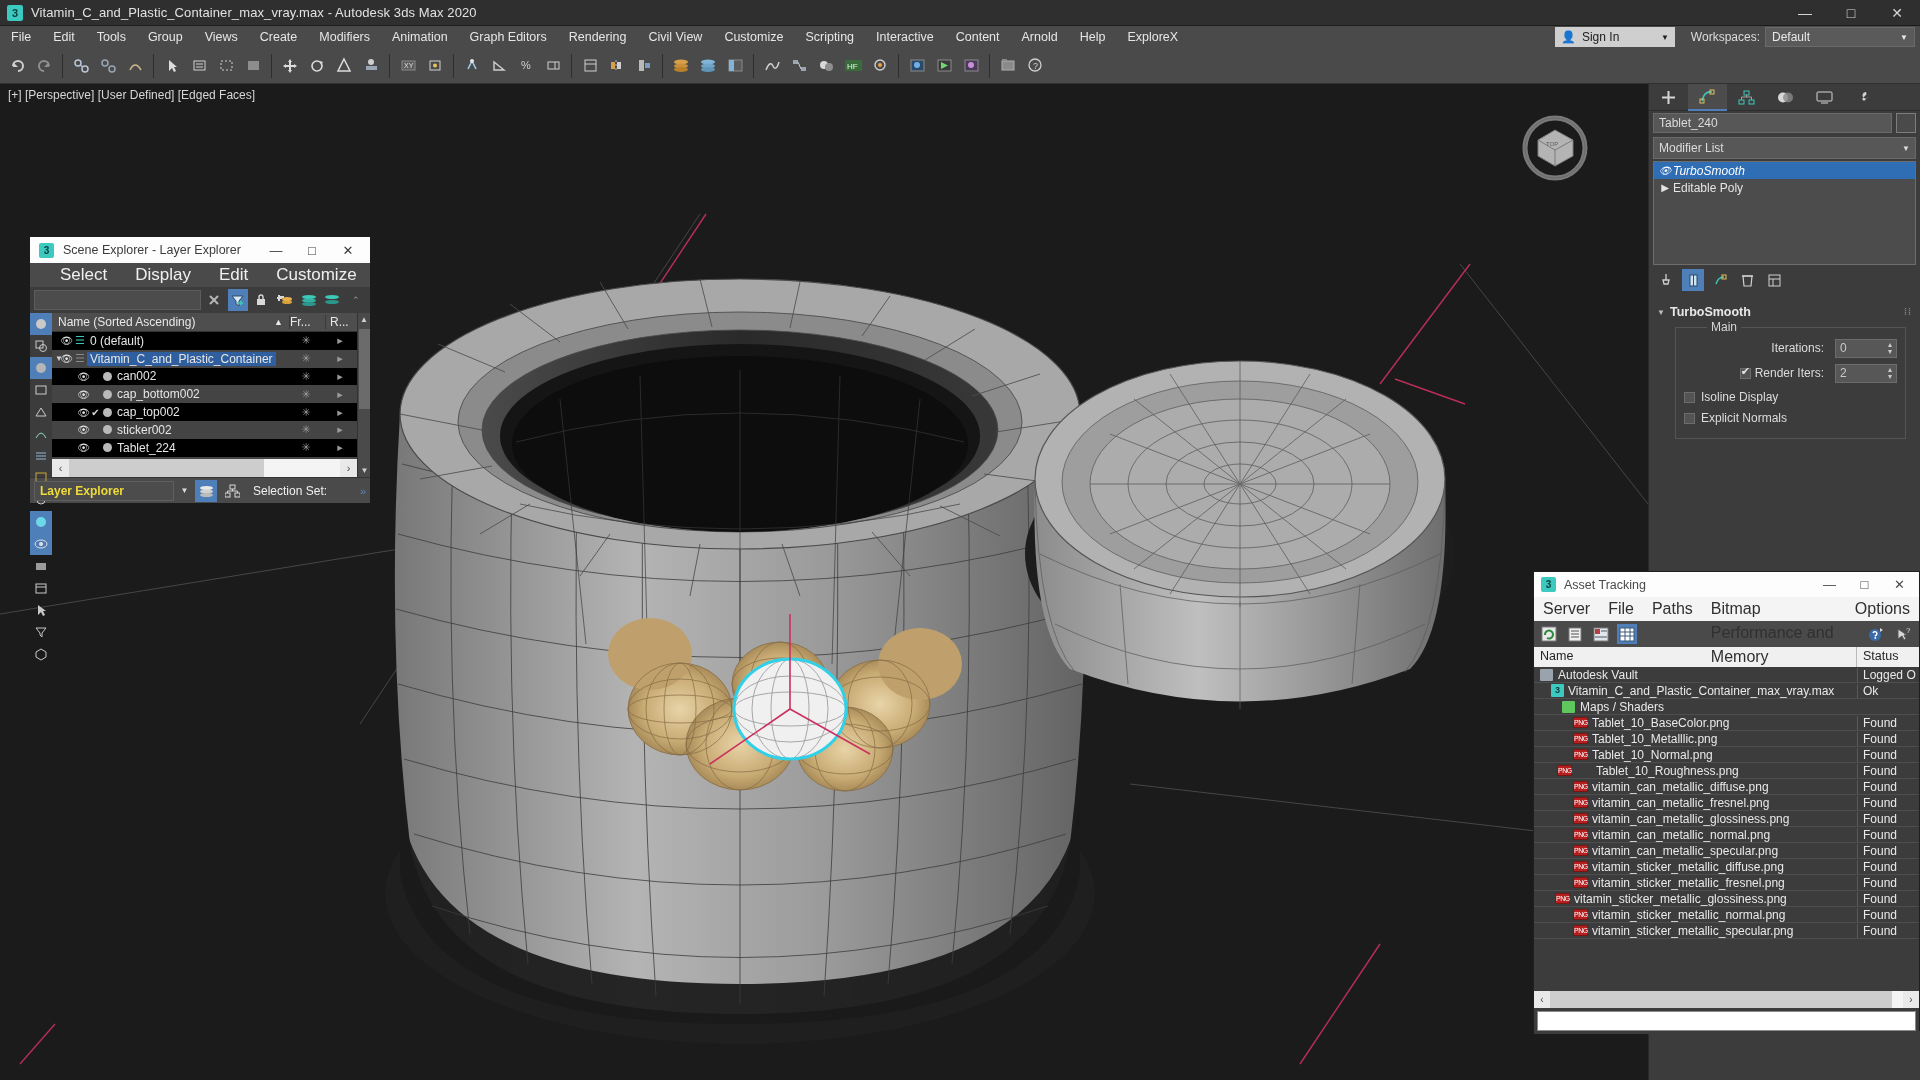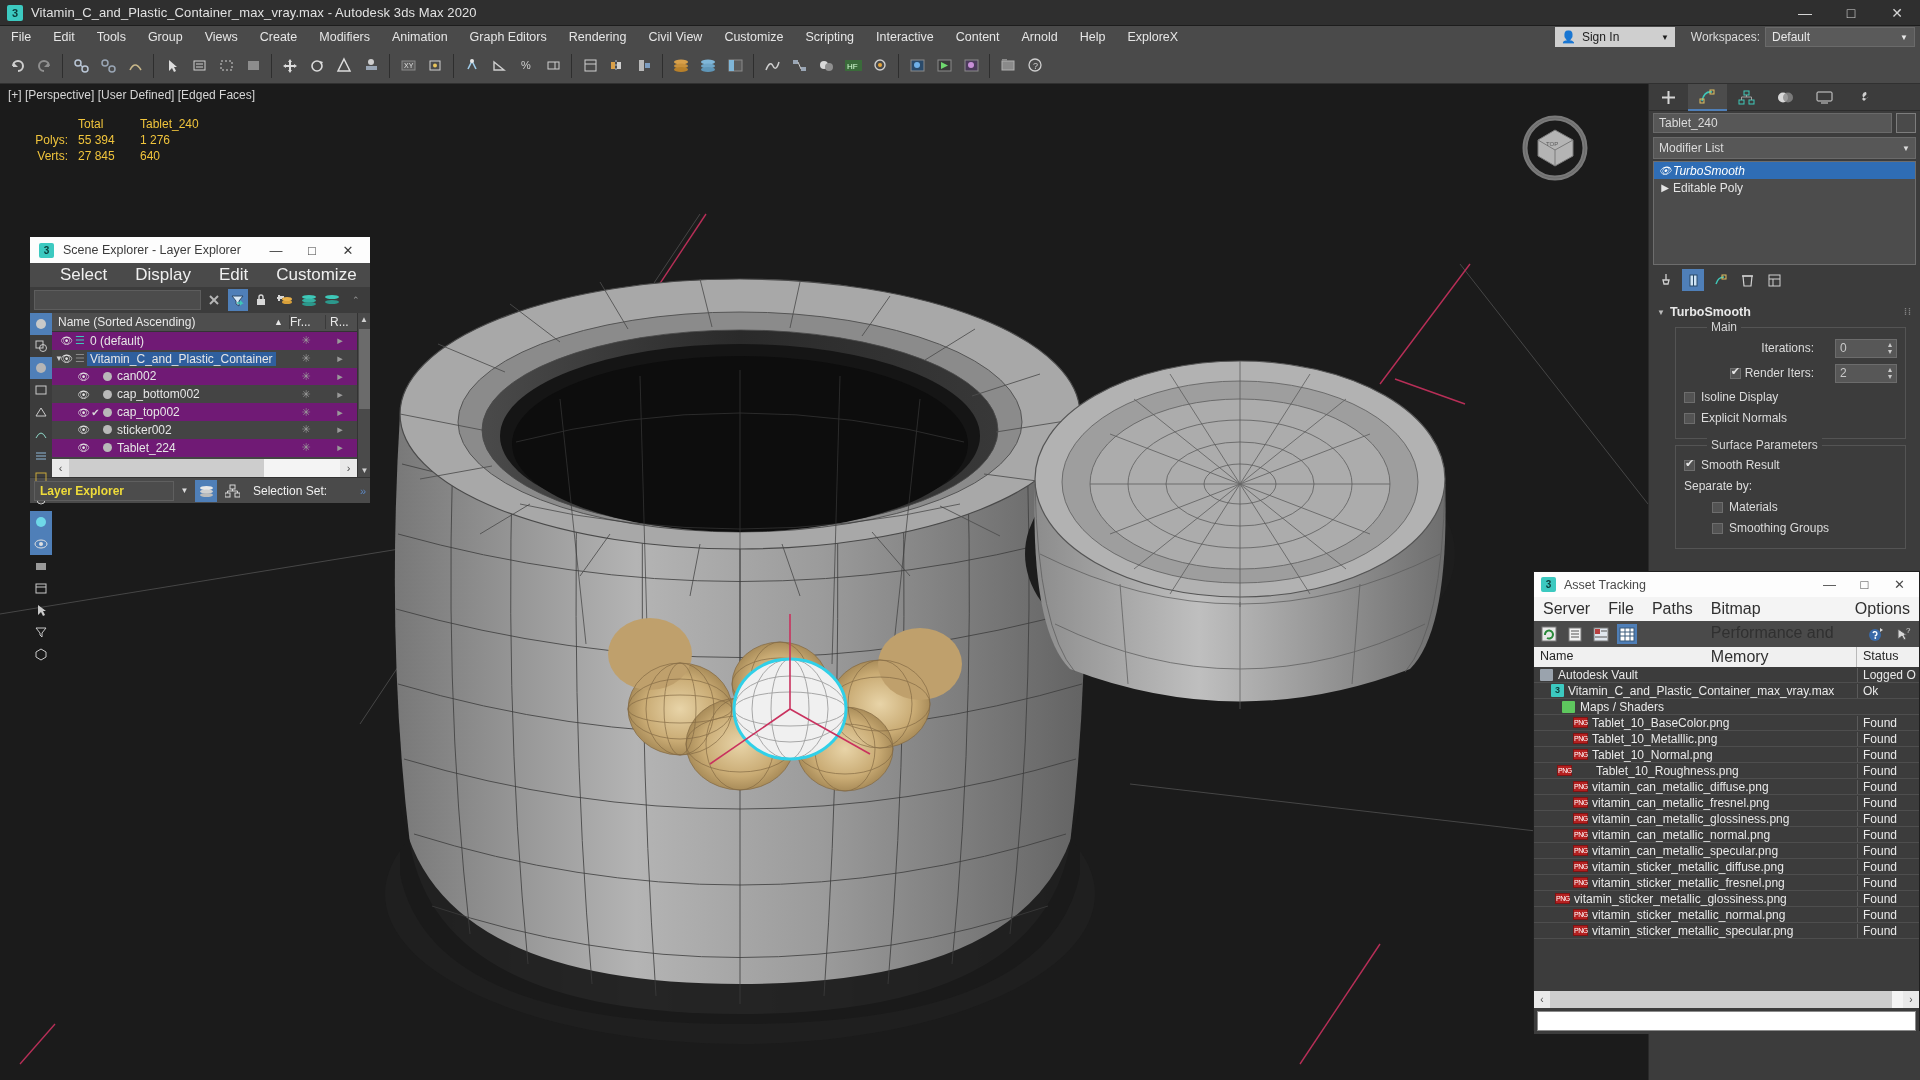--- a/index.html
+++ b/index.html
@@ -57,21 +57,21 @@
   #se-title .btns { margin-left:auto; display:flex; }
   #se-title .btns div { width:36px; height:26px; display:flex; align-items:center; justify-content:center;
     color:#3c3c3c; font-size:13px; }
   #se-menu { height:24px; background:#4a4a4a; display:flex; align-items:center; padding-left:16px; gap:0; }
   #se-menu .mi { padding:0 14px; font-size:17px; color:#efefef; }
   #se-filter { height:26px; background:#3c3c3c; display:flex; align-items:center; padding:2px 4px; gap:3px; }
   #se-filter input { flex:1; height:20px; background:#4c4c4c; border:1px solid #5d5d5d; color:#e0e0e0;
     font-size:12px; padding:0 5px; font-family:"Liberation Sans",sans-serif; }
   #se-filter .fb { width:22px; height:22px; display:flex; align-items:center; justify-content:center; }
   #se-filter .fb.active { background:#4f7fb8; }
-  #se-body { display:flex; height:164px; background:#701a75; }
+  #se-body { display:flex; height:164px; background:#000000; }
   #se-gutter { width:22px; background:#3c3c3c; padding-top:0; }
   #se-gutter .g { width:22px; height:22px; display:flex; align-items:center; justify-content:center; }
   #se-gutter .g.on { background:#4f7fb8; }
   #se-list-wrap { flex:1; display:flex; flex-direction:column; overflow:hidden; }
   #se-head { height:19px; background:#4e4e4e; display:flex; align-items:center; font-size:12px;
     color:#e8e8e8; border-bottom:1px solid #333; }
   #se-head .c-name { flex:1; padding-left:6px; position:relative; }
   #se-head .c-name .sortarrow { position:absolute; right:6px; top:2px; font-size:9px; }
   #se-head .c-fr { width:36px; border-left:1px solid #3a3a3a; }
   #se-head .c-r { width:32px; border-left:1px solid #3a3a3a; padding-left:4px; }
@@ -127,21 +127,21 @@
   #cp-stacktools .st.on { background:#4f7fb8; }
   #cp-rollout { margin-top:10px; }
   .roll-head { height:18px; display:flex; align-items:center; font-size:12.5px; font-weight:bold;
     color:#e8e8e8; padding-left:8px; gap:5px; }
   .roll-head .tri { font-size:8px; color:#bbb; }
   .roll-head .grip { margin-left:auto; margin-right:8px; color:#808080; font-size:9px; letter-spacing:1px; }
   .grp { margin:6px 14px 0 26px; border:1px solid #545454; padding:10px 8px 8px; position:relative; }
   .grp > .gl { position:absolute; top:-8px; left:6px; background:#3c3c3c; padding:0 4px;
     font-size:12px; color:#d6d6d6;margin-left:25px; }
   .prow { display:flex; align-items:center; height:20px; margin-bottom:5px; font-size:12px; color:#dcdcdc; }
-  .prow .lbl { margin-left:auto; padding-right:21px; }
+  .prow .lbl { margin-left:auto; padding-right:11px; }
   .spin { width:62px; height:19px; background:#575757; border:1px solid #6c6c6c; display:flex;
     align-items:center; padding:0 4px; color:#c8c8c8; font-size:12px; }
   .spin .ar { margin-left:auto; font-size:8px; color:#c9c9c9; line-height:7px; text-align:center; }
   .cbrow { display:flex; align-items:center; gap:6px; font-size:12px; color:#dcdcdc; height:18px; margin-bottom:3px;}
   .cbox { width:11px; height:11px; background:#535353; border:1px solid #6d6d6d; display:inline-block;
     position:relative; }
   .cbox.on::after { content:"✔"; position:absolute; left:0px; top:-4px; font-size:11px; color:#e6e6e6; }
 
   
   #asset { position:absolute; left:1533px; top:571px; width:387px; height:460px;
@@ -644,41 +644,20 @@
       <path d="M1240 518 L1240 625"></path>
         <path d="M1360 500 L1352 600"></path>
       <path d="M1445 400 Q1442 545 1405 588"></path>
       <path d="M1040 470 Q1240 570 1440 470"></path>
       <path d="M1055 540 Q1240 630 1425 540"></path>
     </g>
   </svg>
 
   <div id="vp-label">[+] [Perspective] [User Defined] [Edged Faces]</div>
 
-  <div id="vp-stats">
-    <table>
-      <tbody>
-          <tr>
-            <td class="lab"></td>
-          <td class="c1">Total</td>
-          <td class="c2">Tablet_240</td>
-          </tr>
-      <tr>
-            <td class="lab">Polys:</td>
-          <td class="c1">55 394</td>
-          <td class="c2">1 276</td>
-          </tr>
-      <tr>
-            <td class="lab">Verts:</td>
-          <td class="c1">27 845</td>
-          <td class="c2">640</td>
-          </tr>
-    </tbody>
-      </table>
-  </div>
   <div id="vp-fps">
     <table>
         <tbody>
           <tr>
       <td style="width:62px;text-align:right;padding-right:10px;">FPS:</td>
       <td>9.145</td>
     </tr>
         </tbody>
       </table>
   </div>
@@ -1098,38 +1077,20 @@
           </div>
           <div class="cbrow">
             <span class="cbox"></span>
             <span>Isoline Display</span>
           </div>
           <div class="cbrow">
             <span class="cbox"></span>
             <span>Explicit Normals</span>
           </div>
         </div>
-        <div class="grp">
-          <div class="gl">Surface Parameters</div>
-          <div class="cbrow">
-            <span class="cbox on"></span>
-            <span>Smooth Result</span>
-          </div>
-          <div class="cbrow">
-            <span>Separate by:</span>
-          </div>
-          <div class="cbrow" style="padding-left: 28px;">
-            <span class="cbox"></span>
-            <span>Materials</span>
-          </div>
-          <div class="cbrow" style="padding-left: 28px;">
-            <span class="cbox"></span>
-            <span>Smoothing Groups</span>
-          </div>
-        </div>
       </div>
   </div>
 </div>
 
 <div id="asset">
   <div id="at-title">
     <div class="ico">3</div>
     <div class="t">Asset Tracking</div>
     <div class="btns">
       <div>—</div>

